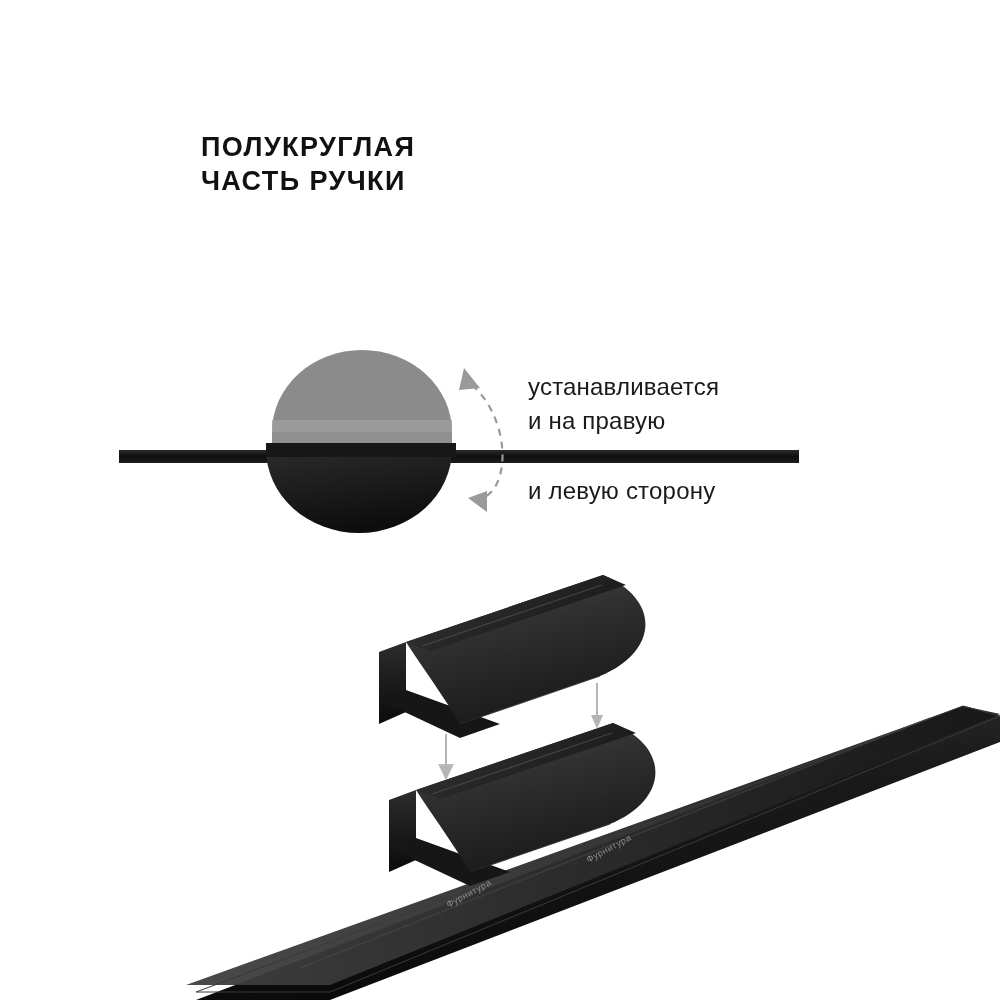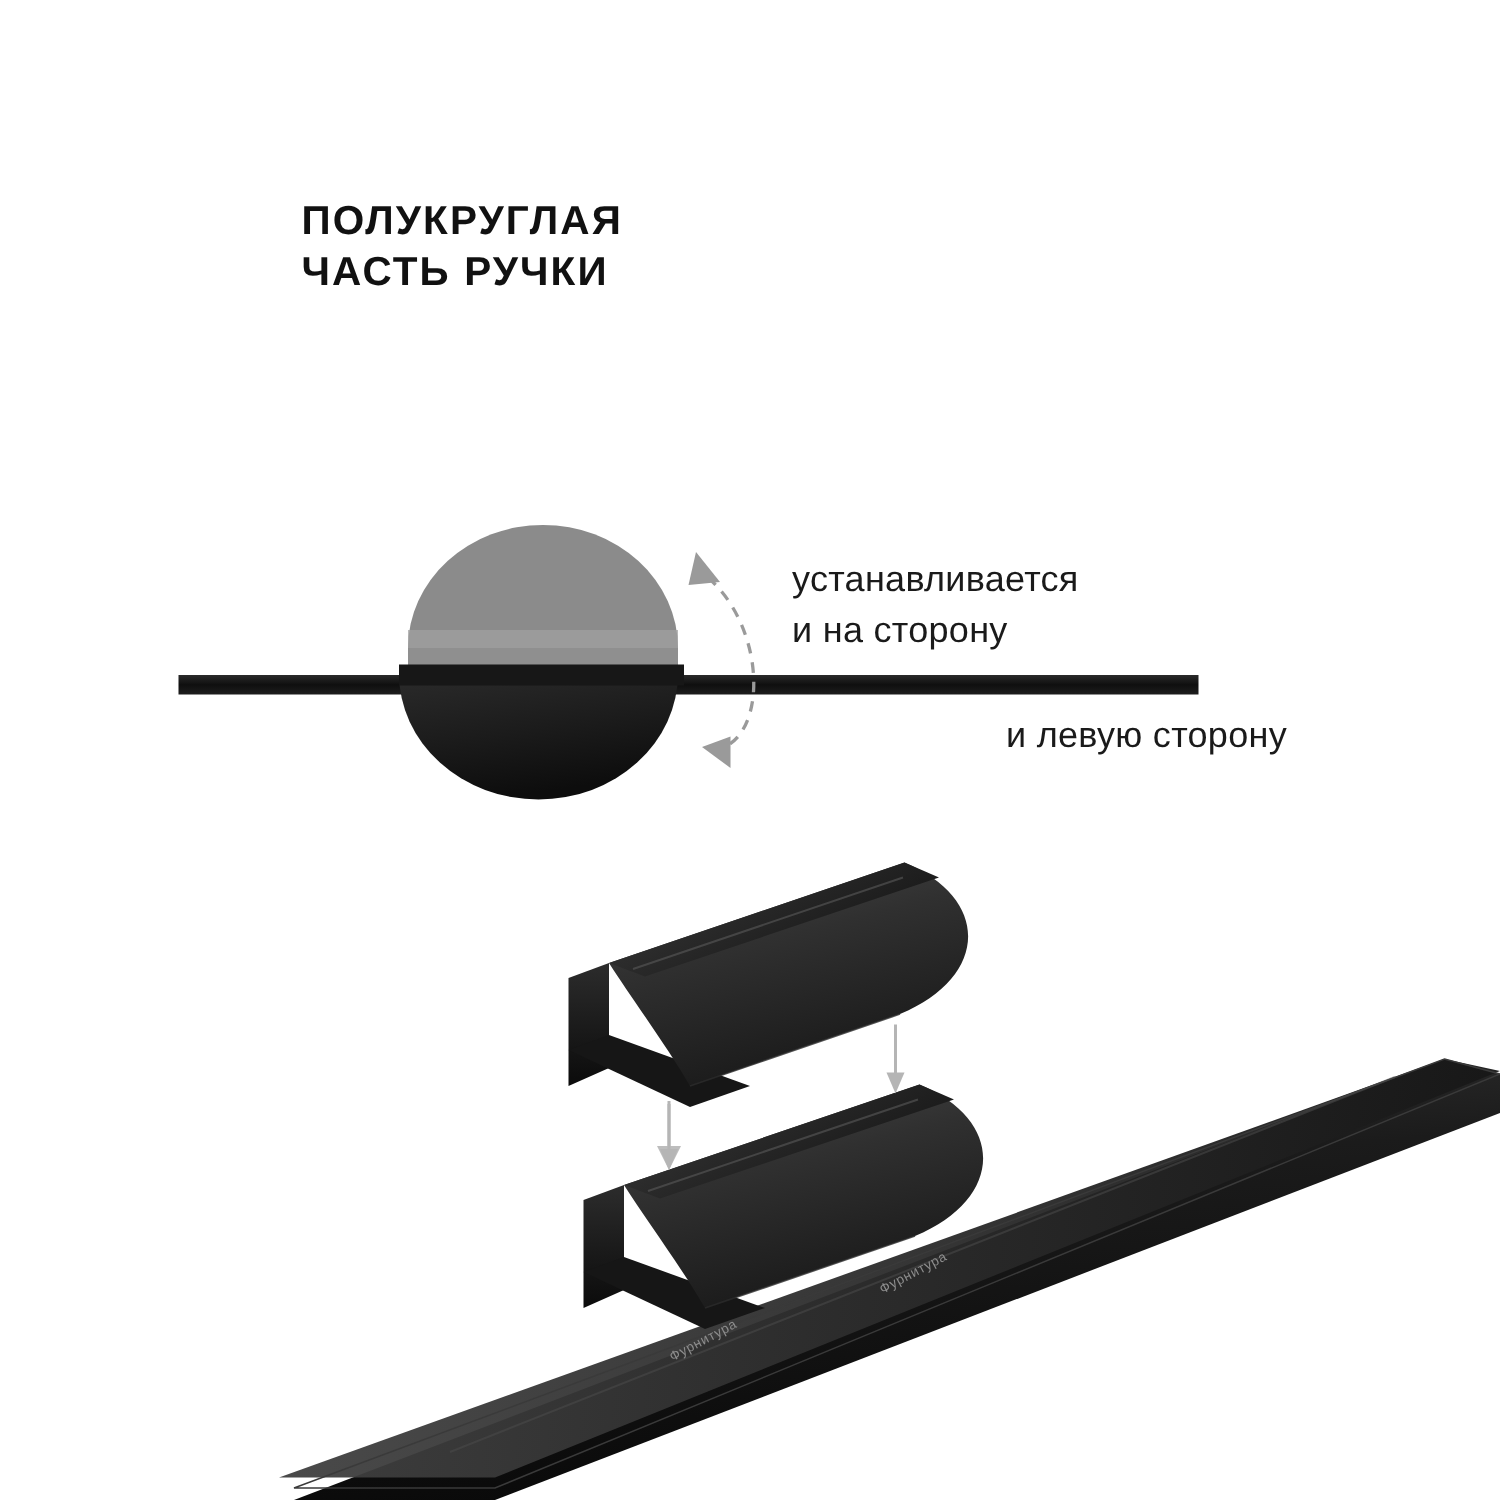--- a/index.html
+++ b/index.html
@@ -47,21 +47,20 @@
   }
   .annot-top {
     left: 528px;
     top: 370px;
     width: 330px;
   }
   .annot-bottom {
     left: 528px;
     top: 474px;
     width: 330px;
-    text-align: right;
   }
 
   
   .svg-layer {
     position: absolute;
     left: 0;
     top: 0;
     width: 1000px;
     height: 1000px;
   }
@@ -81,21 +80,21 @@
 </style>
 </head>
 <body>
 
 <div id="stage">
 
   <div class="heading">ПОЛУКРУГЛАЯ
 ЧАСТЬ РУЧКИ</div>
 
   <div class="annot annot-top">устанавливается
-и на сторону</div>
+и на правую</div>
   <div class="annot annot-bottom">и левую сторону</div>
 
   <svg class="svg-layer" viewBox="0 0 1000 1000">
     <defs>
       <linearGradient id="solidDisc" x1="0" y1="0" x2="0.3" y2="1">
         <stop offset="0%" stop-color="#2b2b2b"></stop>
         <stop offset="55%" stop-color="#1b1b1b"></stop>
         <stop offset="100%" stop-color="#0d0d0d"></stop>
       </linearGradient>
       <linearGradient id="barGrad" x1="0" y1="0" x2="0" y2="1">

